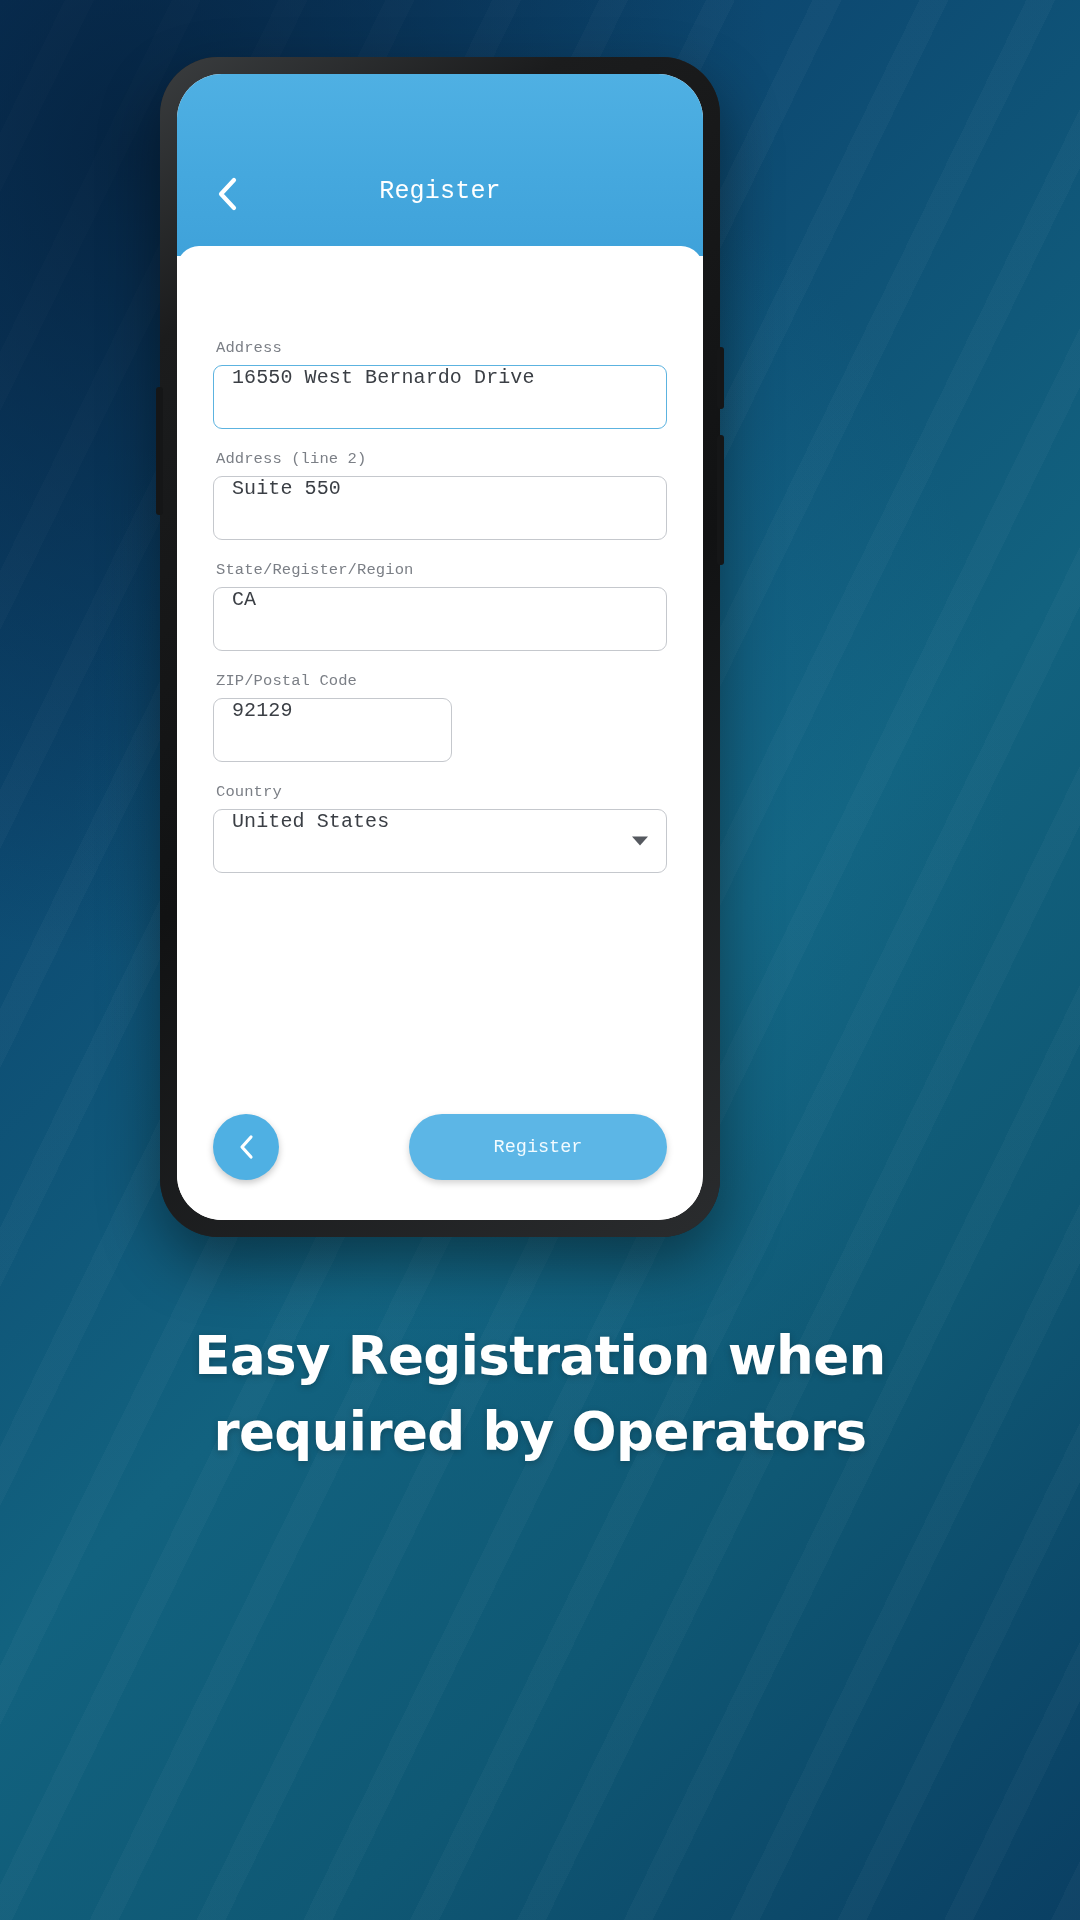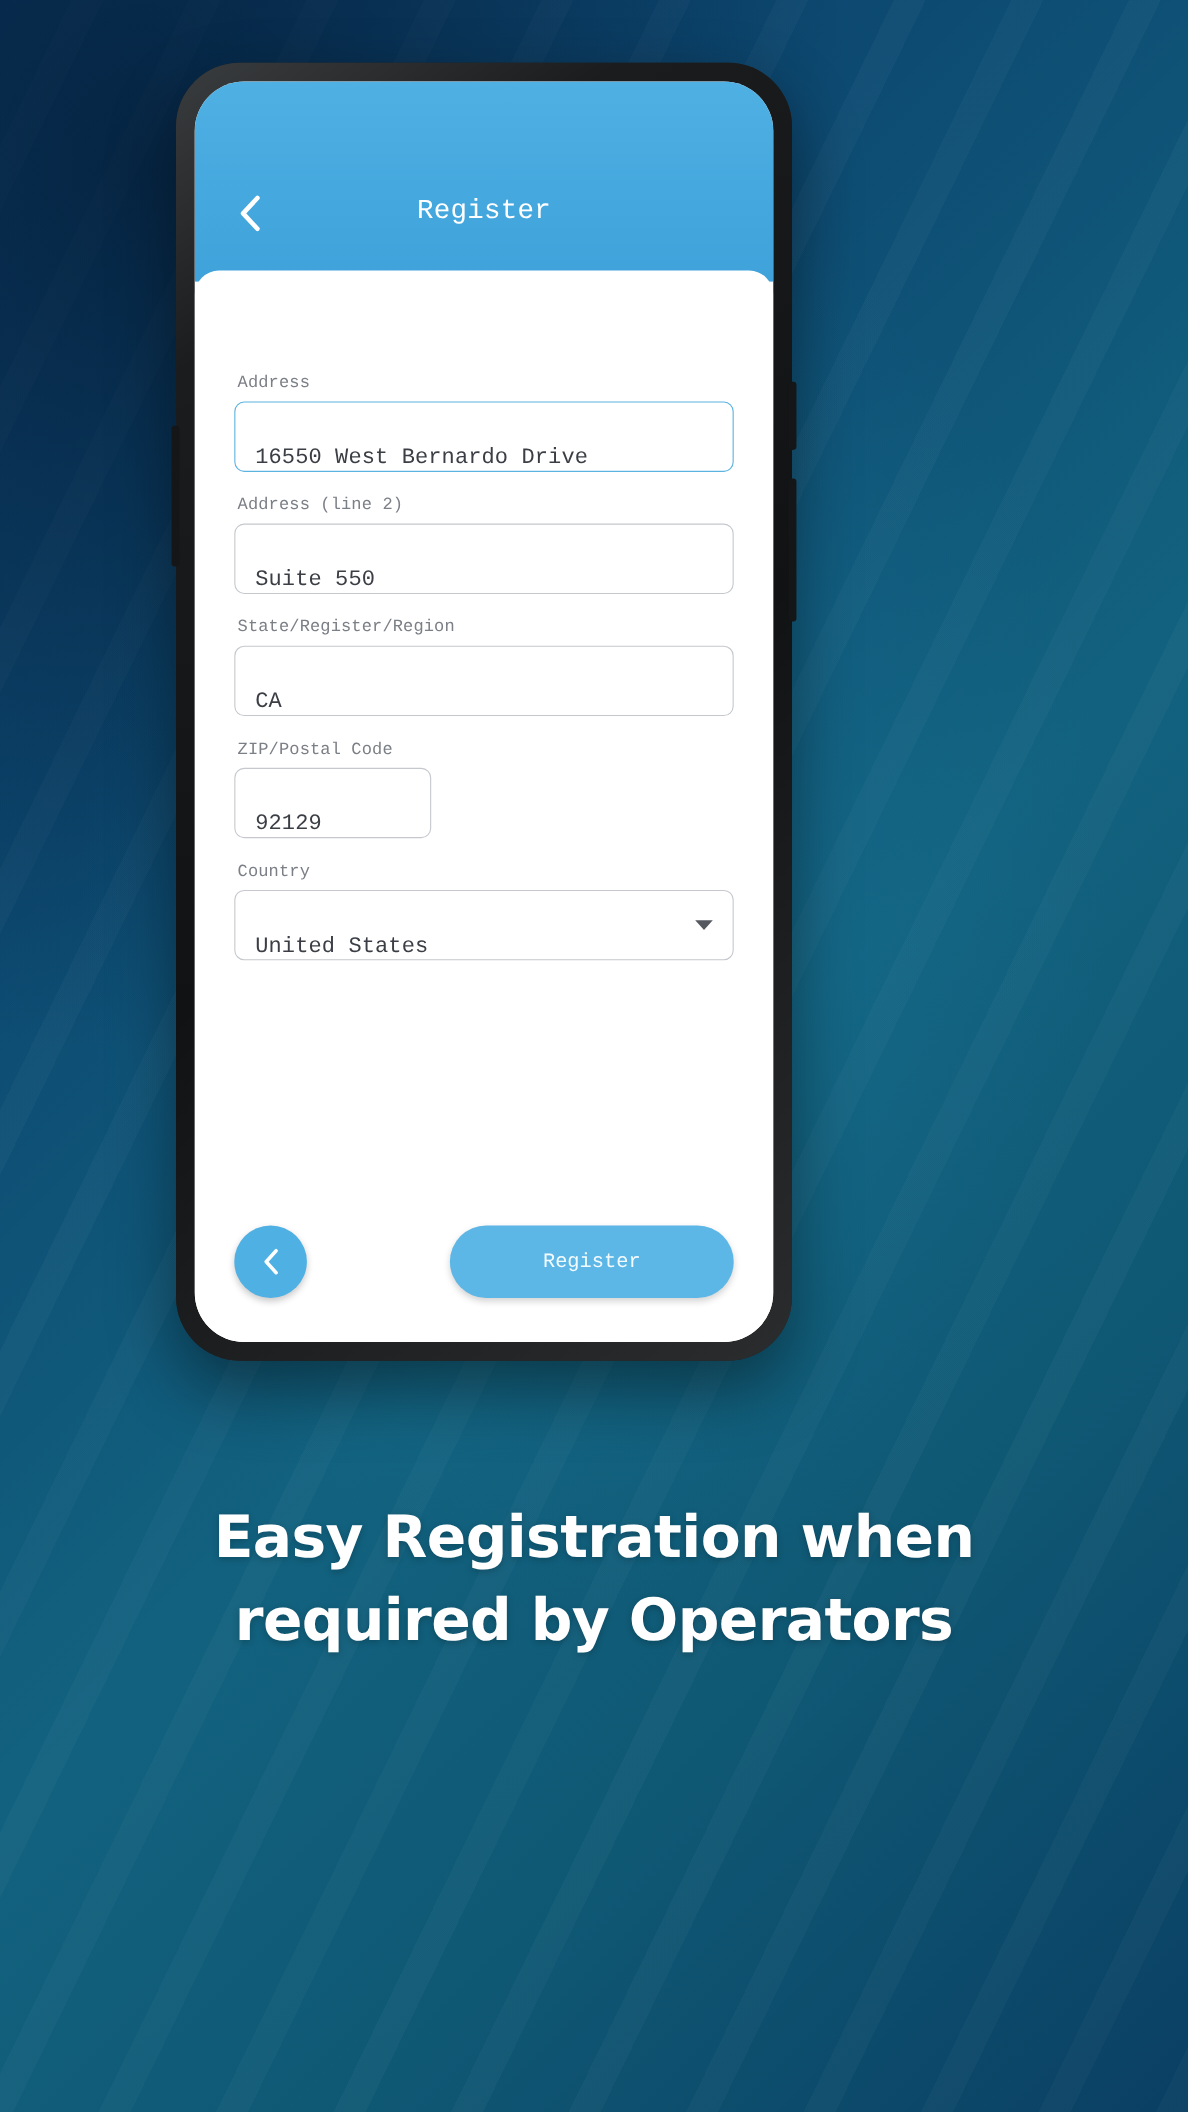--- a/index.html
+++ b/index.html
@@ -115,25 +115,25 @@
     padding-left:3px;
     letter-spacing:.1px;
   }
   .field-box {
     position:relative;
     height:64px;
     border:1px solid #c5c8cd;
     border-radius:9px;
     background:#fff;
     display:flex;
-    align-items:flex-end;
+    align-items:flex-start;
     padding:0 18px;
   }
   .field-box.focused { border:1.6px solid #5cb3e0; }
-  .field-box.narrow  { width:179px; }
+  .field-box.narrow  { width:239px; }
   .field-value {
     font-size:20px;
     color:#3b3f45;
     letter-spacing:.1px;
     white-space:nowrap;
   }
   .select-arrow {
     position:absolute;
     right:18px; top:50%;
     transform:translateY(-50%);
@@ -179,21 +179,20 @@
     top:1318px;
     text-align:center;
     color:#ffffff;
     font-family:"DejaVu Sans", sans-serif;
     font-weight:bold;
     font-size:53px;
     line-height:1.44;
     letter-spacing:-0.6px;
     text-shadow:0 2px 7px rgba(0,0,0,0.22);
     padding:0 70px;
-    margin-top:42px;
   }
   #caption .line { display:block; }
 </style>
 </head>
 <body>
 
 <div id="bg">
   <div id="bg-stripes"></div>
   <div id="bg-vig"></div>
 </div>

